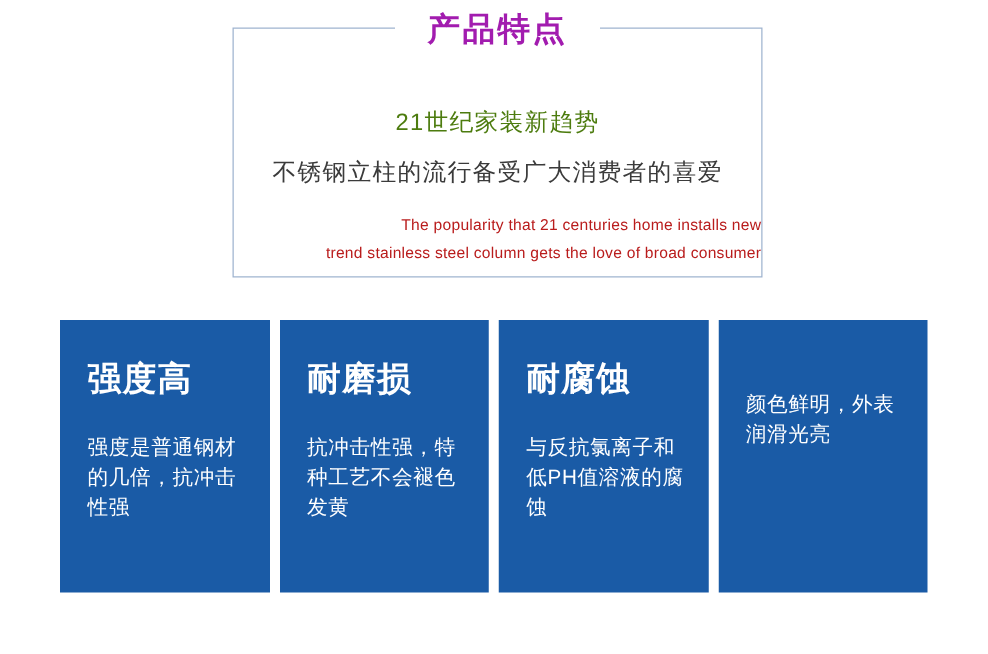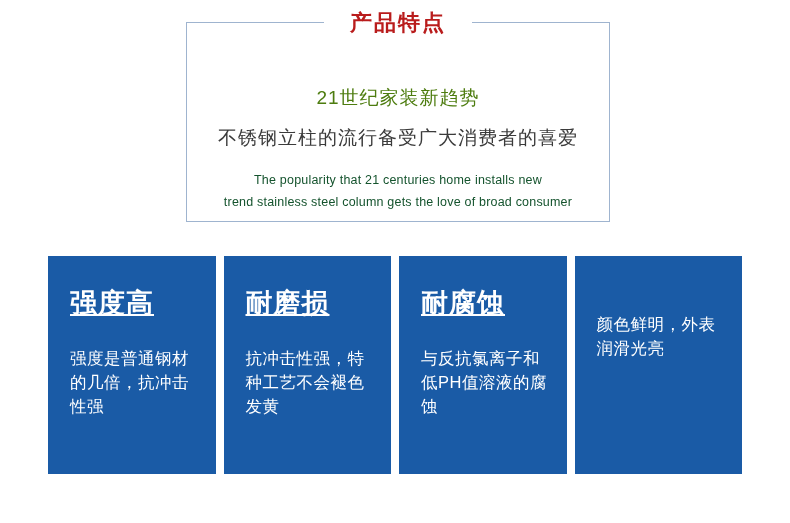--- a/index.html
+++ b/index.html
@@ -35,44 +35,44 @@
   }
   .header-title-wrap {
     position: absolute;
     left: 50%;
     top: -22px;
     transform: translateX(-50%);
     background: #ffffff;
     padding: 0 26px;
   }
   .header-title {
-    color: #b91c1c;
-    font-size: 22px;
+    color: #a21caf;
+    font-size: 26px;
     font-weight: bold;
     letter-spacing: 2px;
     line-height: 44px;
     white-space: nowrap;
   }
   .subline1 {
     margin-top: 62px;
     color: #4d7c0f;
     font-size: 19px;
     letter-spacing: 1px;
   }
   .subline2 {
     margin-top: 14px;
     color: #3b3b3b;
     font-size: 19px;
     letter-spacing: 1px;
     text-align: right;
   }
   .en-line {
-    color: #14532d;
+    color: #b91c1c;
     font-size: 12.5px;
-    text-align: center;
+    text-align: right;
     line-height: 22px;
     letter-spacing: 0.2px;
   }
   .en-wrap {
     margin-top: 18px;
     width: 100%;
   }
 
   
   .cards {
@@ -89,21 +89,20 @@
     background: #1a5ba6;
     box-sizing: border-box;
     padding: 30px 18px 0 22px;
     color: #ffffff;
   }
   .card-title {
     font-size: 27px;
     font-weight: bold;
     letter-spacing: 1px;
     line-height: 34px;
-    text-decoration: underline;
   }
   .card-body {
     margin-top: 26px;
     font-size: 16.5px;
     line-height: 24px;
     letter-spacing: 0.5px;
   }
 </style>
 </head>
 <body>

